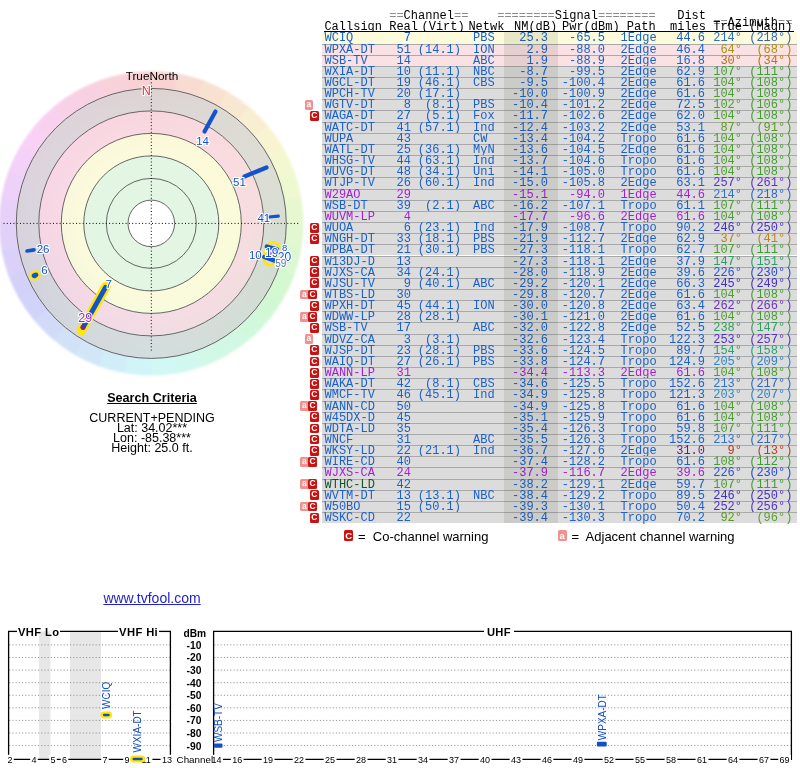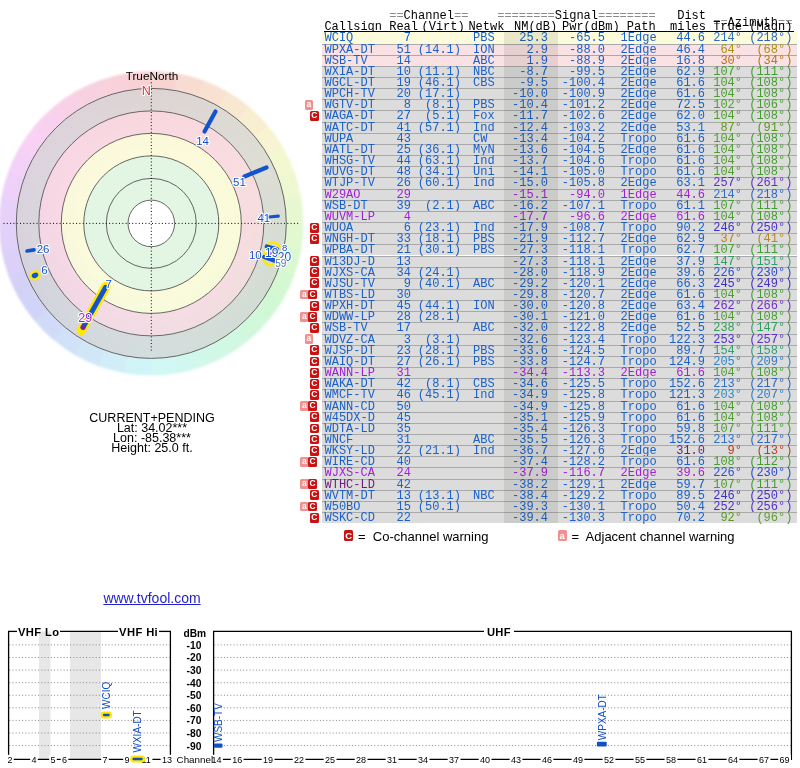--- a/index.html
+++ b/index.html
@@ -129,20 +129,21 @@
 <text x="277.8" y="196.6" font-size="12" font-weight="normal" fill="#1353cb" text-anchor="start" stroke="#fff" stroke-width="2.1" paint-order="stroke" font-family="Liberation Sans, sans-serif">20</text>
 <text x="281.9" y="187.4" font-size="9.5" font-weight="normal" fill="#1353cb" text-anchor="start" stroke="#fff" stroke-width="2.1" paint-order="stroke" font-family="Liberation Sans, sans-serif">8</text>
 <text x="275.2" y="202.6" font-size="10" font-weight="normal" fill="#5577aa" text-anchor="start" stroke="#fff" stroke-width="2.1" paint-order="stroke" font-family="Liberation Sans, sans-serif">59</text>
 <text x="36.7" y="189.4" font-size="11.5" font-weight="normal" fill="#1353cb" text-anchor="start" stroke="#fff" stroke-width="2.1" paint-order="stroke" font-family="Liberation Sans, sans-serif">26</text>
 <text x="41.3" y="210.4" font-size="11.5" font-weight="normal" fill="#1353cb" text-anchor="start" stroke="#fff" stroke-width="2.1" paint-order="stroke" font-family="Liberation Sans, sans-serif">6</text>
 <text x="105.6" y="224.4" font-size="11.5" font-weight="normal" fill="#1353cb" text-anchor="start" stroke="#fff" stroke-width="2.1" paint-order="stroke" font-family="Liberation Sans, sans-serif">7</text>
 <text x="78.2" y="258.2" font-size="12.5" font-weight="normal" fill="#a21fd6" text-anchor="start" stroke="#fff" stroke-width="2.1" paint-order="stroke" font-family="Liberation Sans, sans-serif">29</text>
 <text x="141.7" y="31.0" font-size="12.5" font-weight="normal" fill="#e03030" text-anchor="start" stroke="#fff" stroke-width="2.1" paint-order="stroke" font-family="Liberation Sans, sans-serif">N</text>
 </svg>
 
+<div class="ctr" style="top:390.5px;font-size:12.6px;font-weight:bold"><span style="text-decoration:underline">Search Criteria</span></div>
 <div class="ctr" style="top:414px;font-size:12.5px;line-height:9.95px">CURRENT+PENDING<br>Lat: 34.02***<br>Lon: -85.38***<br>Height: 25.0 ft.</div>
 <div class="ctr" style="top:590px;font-size:14px"><span style="color:#2323cc;text-decoration:underline">www.tvfool.com</span></div>
 
 <div class="mono" style="left:389.2px;top:9.7px"><span style="color:#8a8a8a">==</span>Channel<span style="color:#8a8a8a">==</span></div>
     <div class="mono" style="left:497.2px;top:9.7px"><span style="color:#8a8a8a">========</span>Signal<span style="color:#8a8a8a">========</span></div>
     <div class="mono" style="left:677.2px;top:9.7px">Dist</div>
     <div class="mono" style="left:713.2px;top:17px"><span style="color:#8a8a8a">==</span>Azimuth<span style="color:#8a8a8a">==</span></div>
 <div class="mono" style="left:324.4px;top:20.9px">Callsign</div>
     <div class="mono" style="left:389.2px;top:20.9px">Real</div>
     <div class="mono" style="left:421.5px;top:20.9px">(Virt)</div>
@@ -601,21 +602,21 @@
         <i class="cs" style="color:#a21fd6">WJXS-CA</i>
         <i class="n c1" style="color:#a21fd6">24</i>
         <i class="n c4" style="color:#a21fd6">-37.9</i>
         <i class="n c5" style="color:#a21fd6">-116.7</i>
         <i class="cs c6" style="color:#a21fd6">2Edge</i>
         <i class="n c7" style="color:#a21fd6">39.6</i>
         <i class="n c8" style="color:hsl(226,62%,48%)">226°</i>
         <i class="n c9" style="color:hsl(230,62%,48%)">(230°)</i>
       </div>
       <div class="r" style="top:478.60px;background:#dcdcdc">
-        <i class="cs" style="color:#701a75">WTHC-LD</i>
+        <i class="cs" style="color:#14532d">WTHC-LD</i>
         <i class="n c1" style="color:#1b61c8">42</i>
         <i class="n c4" style="color:#1b61c8">-38.2</i>
         <i class="n c5" style="color:#1b61c8">-129.1</i>
         <i class="cs c6" style="color:#1b61c8">2Edge</i>
         <i class="n c7" style="color:#1b61c8">59.7</i>
         <i class="n c8" style="color:hsl(107,55%,40%)">107°</i>
         <i class="n c9" style="color:hsl(111,55%,40%)">(111°)</i>
       </div>
       <div class="r" style="top:489.75px;background:#dcdcdc">
         <i class="cs" style="color:#1b61c8">WVTM-DT</i>

